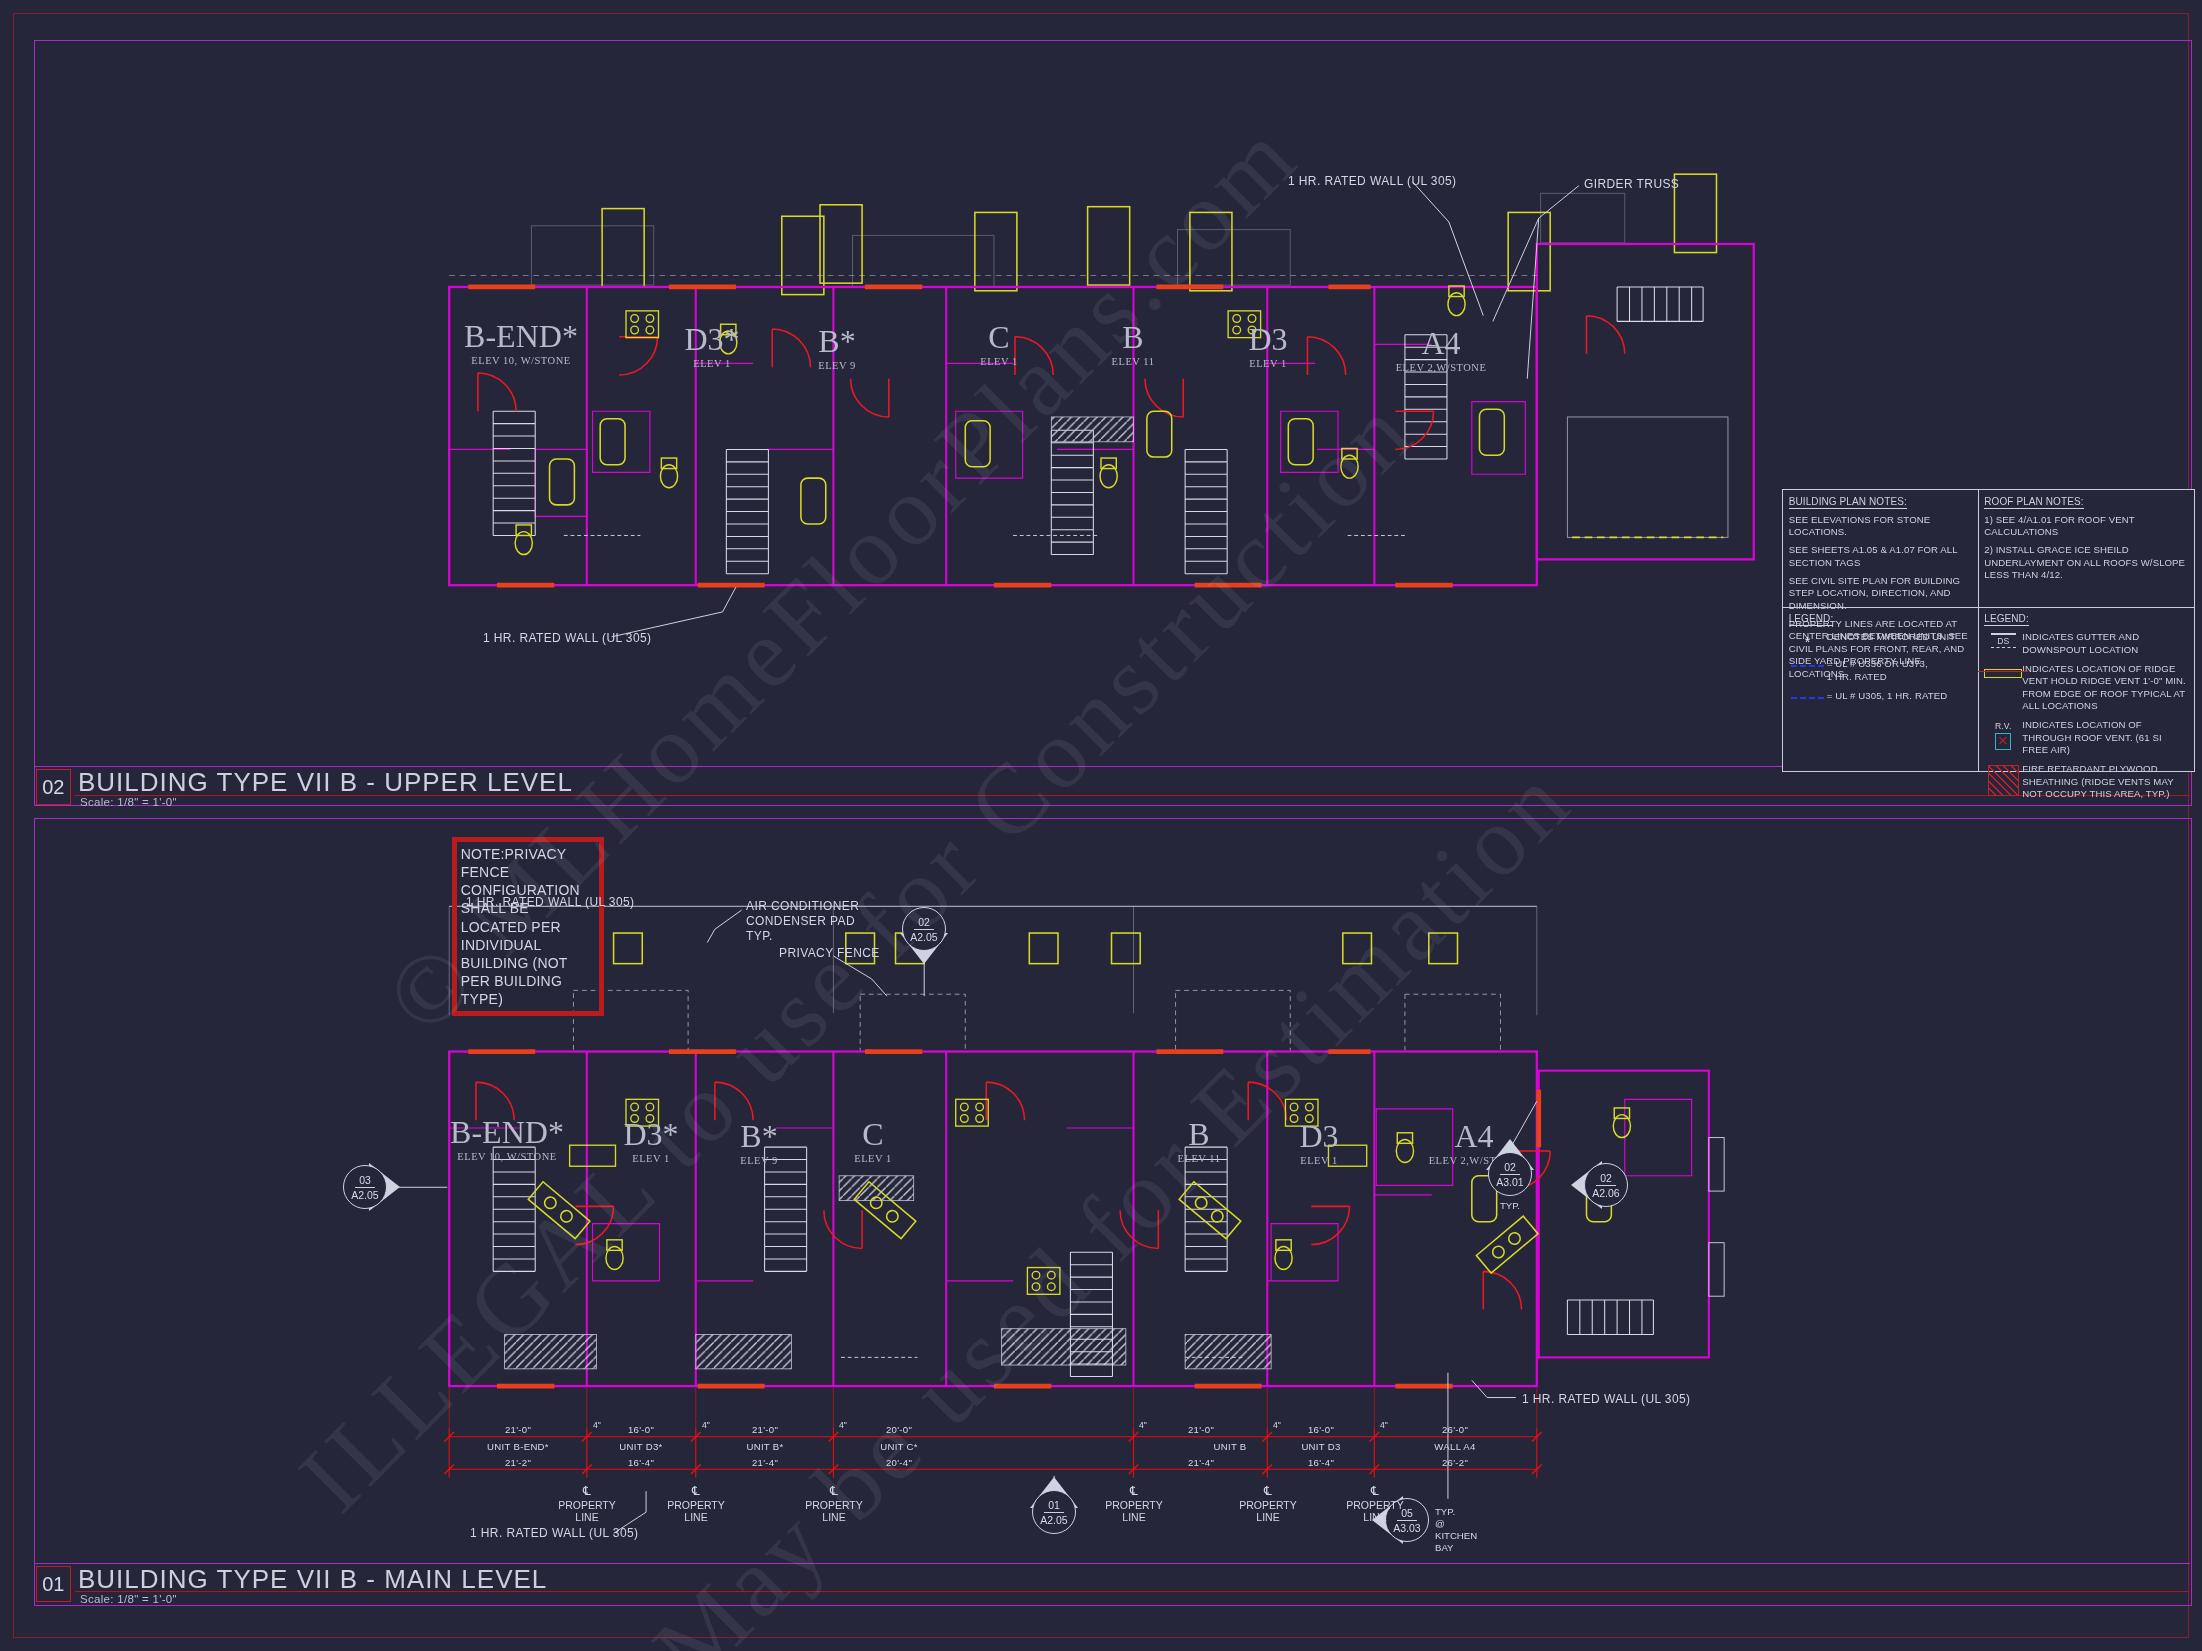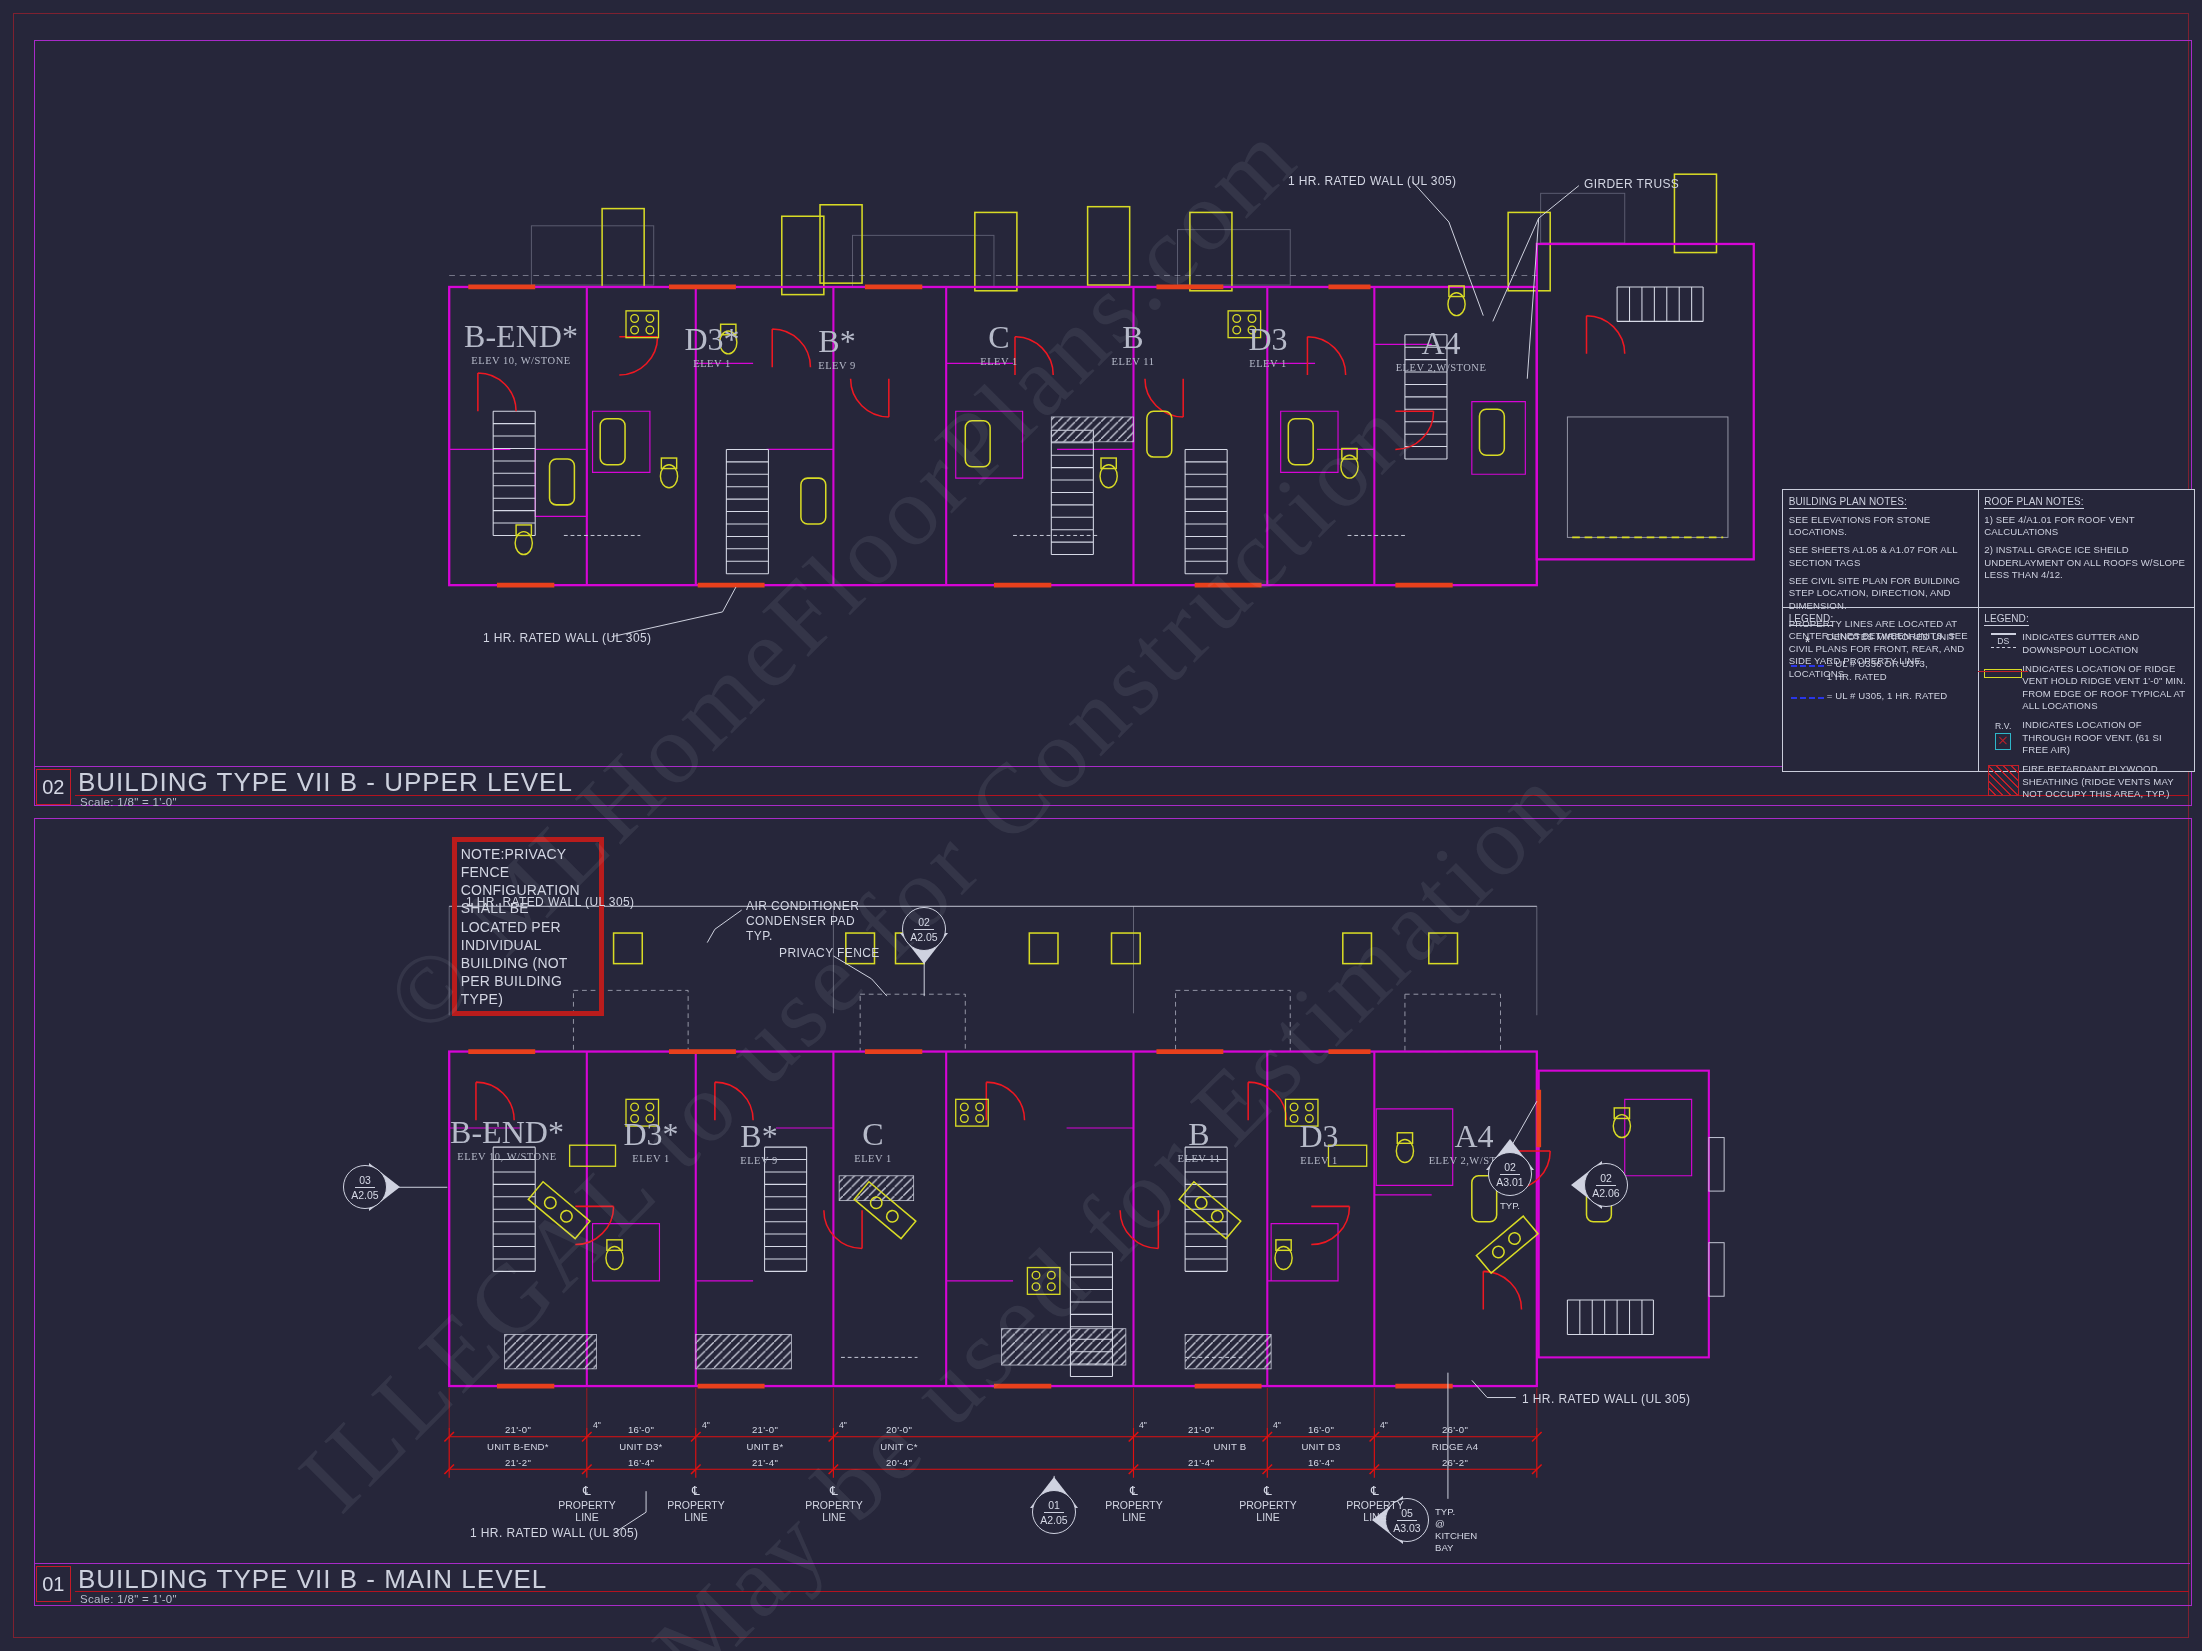--- a/index.html
+++ b/index.html
@@ -490,21 +490,21 @@
     <div class="dimtxt" style="left:899px;top:1441px;">UNIT C*</div>
     <div class="dimtxt" style="left:899px;top:1457px;">20'-4"</div>
     <div class="dimtxt" style="left:1201px;top:1424px;">21'-0"</div>
     <div class="dimtxt" style="left:1201px;top:1441px;"></div>
     <div class="dimtxt" style="left:1230px;top:1441px;">UNIT B</div>
     <div class="dimtxt" style="left:1201px;top:1457px;">21'-4"</div>
     <div class="dimtxt" style="left:1321px;top:1424px;">16'-0"</div>
     <div class="dimtxt" style="left:1321px;top:1441px;">UNIT D3</div>
     <div class="dimtxt" style="left:1321px;top:1457px;">16'-4"</div>
     <div class="dimtxt" style="left:1455px;top:1424px;">26'-0"</div>
-    <div class="dimtxt" style="left:1455px;top:1441px;">RIDGE A4</div>
+    <div class="dimtxt" style="left:1455px;top:1441px;">WALL A4</div>
     <div class="dimtxt" style="left:1455px;top:1457px;">26'-2"</div>
     <div class="gaptxt" style="left:593px;top:1420px;">4"</div>
     <div class="gaptxt" style="left:702px;top:1420px;">4"</div>
     <div class="gaptxt" style="left:839px;top:1420px;">4"</div>
     <div class="gaptxt" style="left:1139px;top:1420px;">4"</div>
     <div class="gaptxt" style="left:1273px;top:1420px;">4"</div>
     <div class="gaptxt" style="left:1380px;top:1420px;">4"</div>
     <div class="prop" style="left:587px;top:1484px;"><span class="cl">℄</span><span>PROPERTY</span><br><span>LINE</span></div>
     <div class="prop" style="left:696px;top:1484px;"><span class="cl">℄</span><span>PROPERTY</span><br><span>LINE</span></div>
     <div class="prop" style="left:834px;top:1484px;"><span class="cl">℄</span><span>PROPERTY</span><br><span>LINE</span></div>

